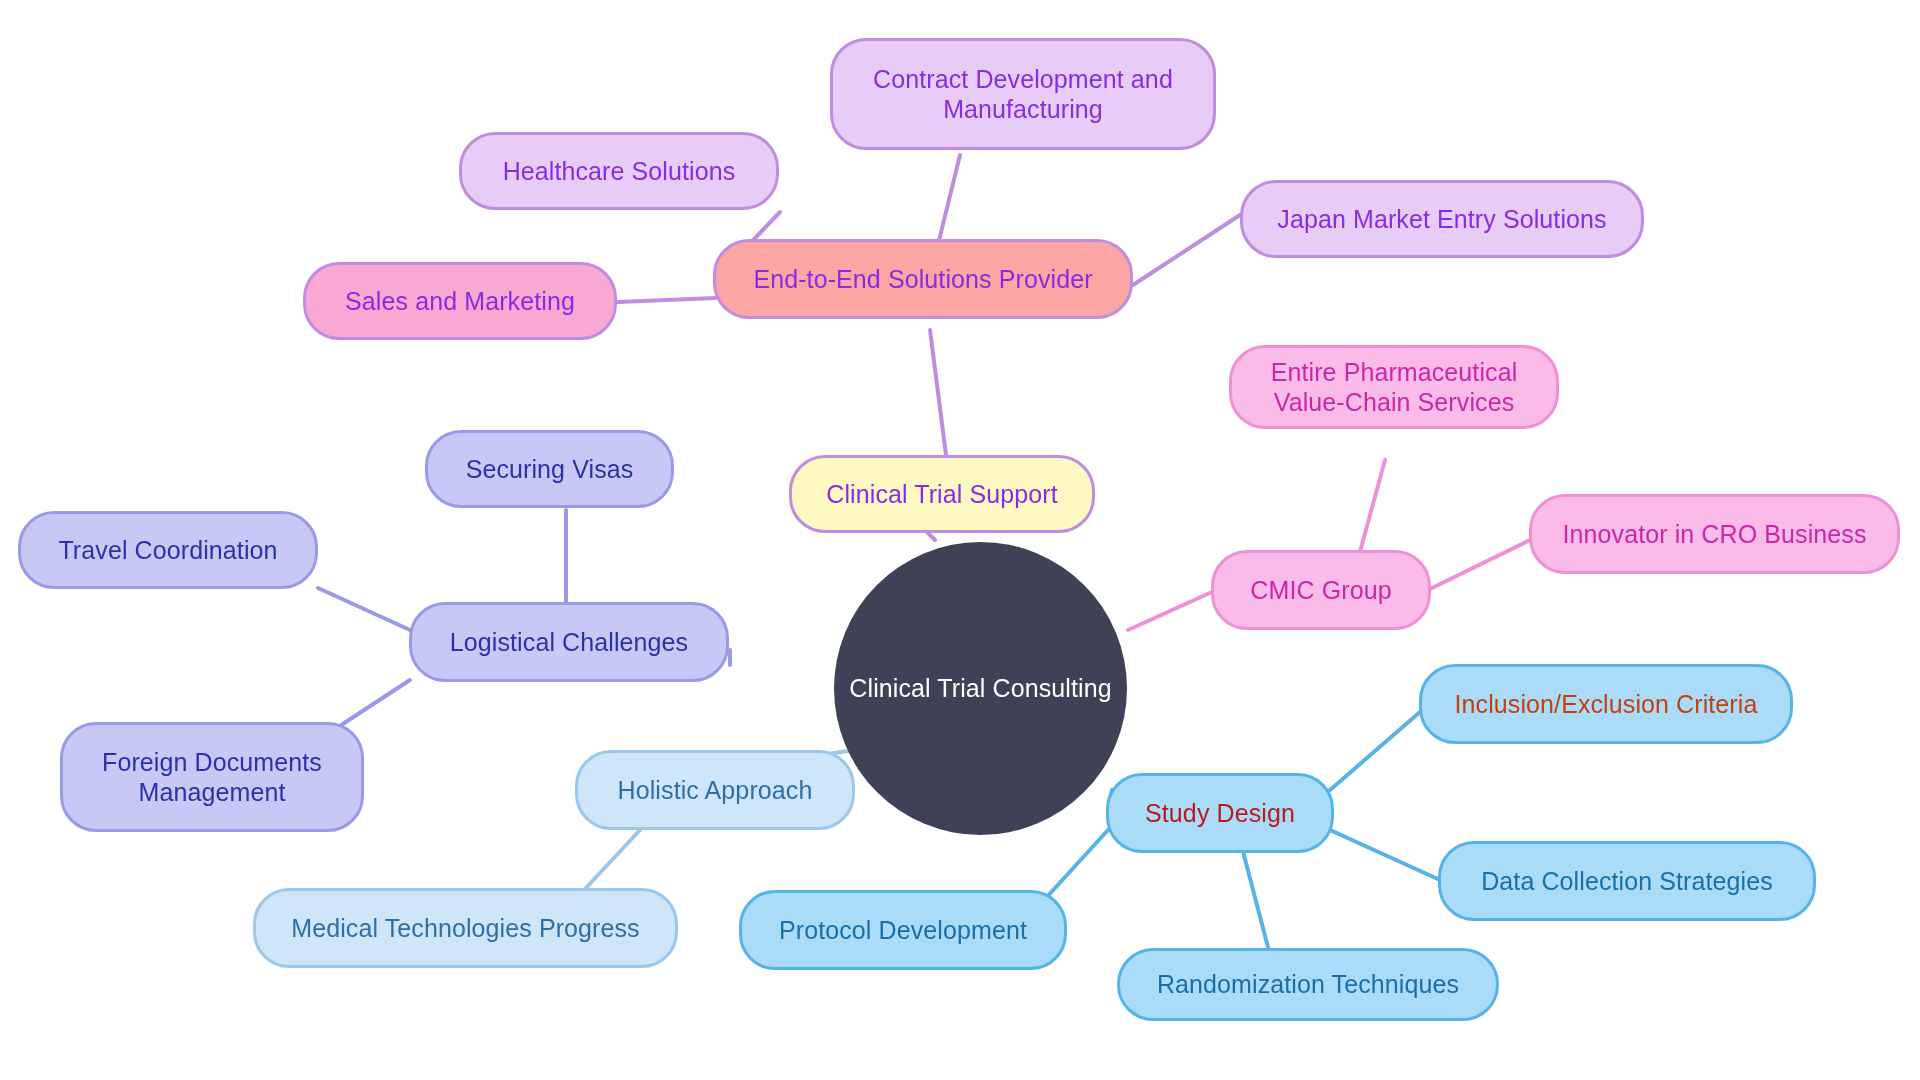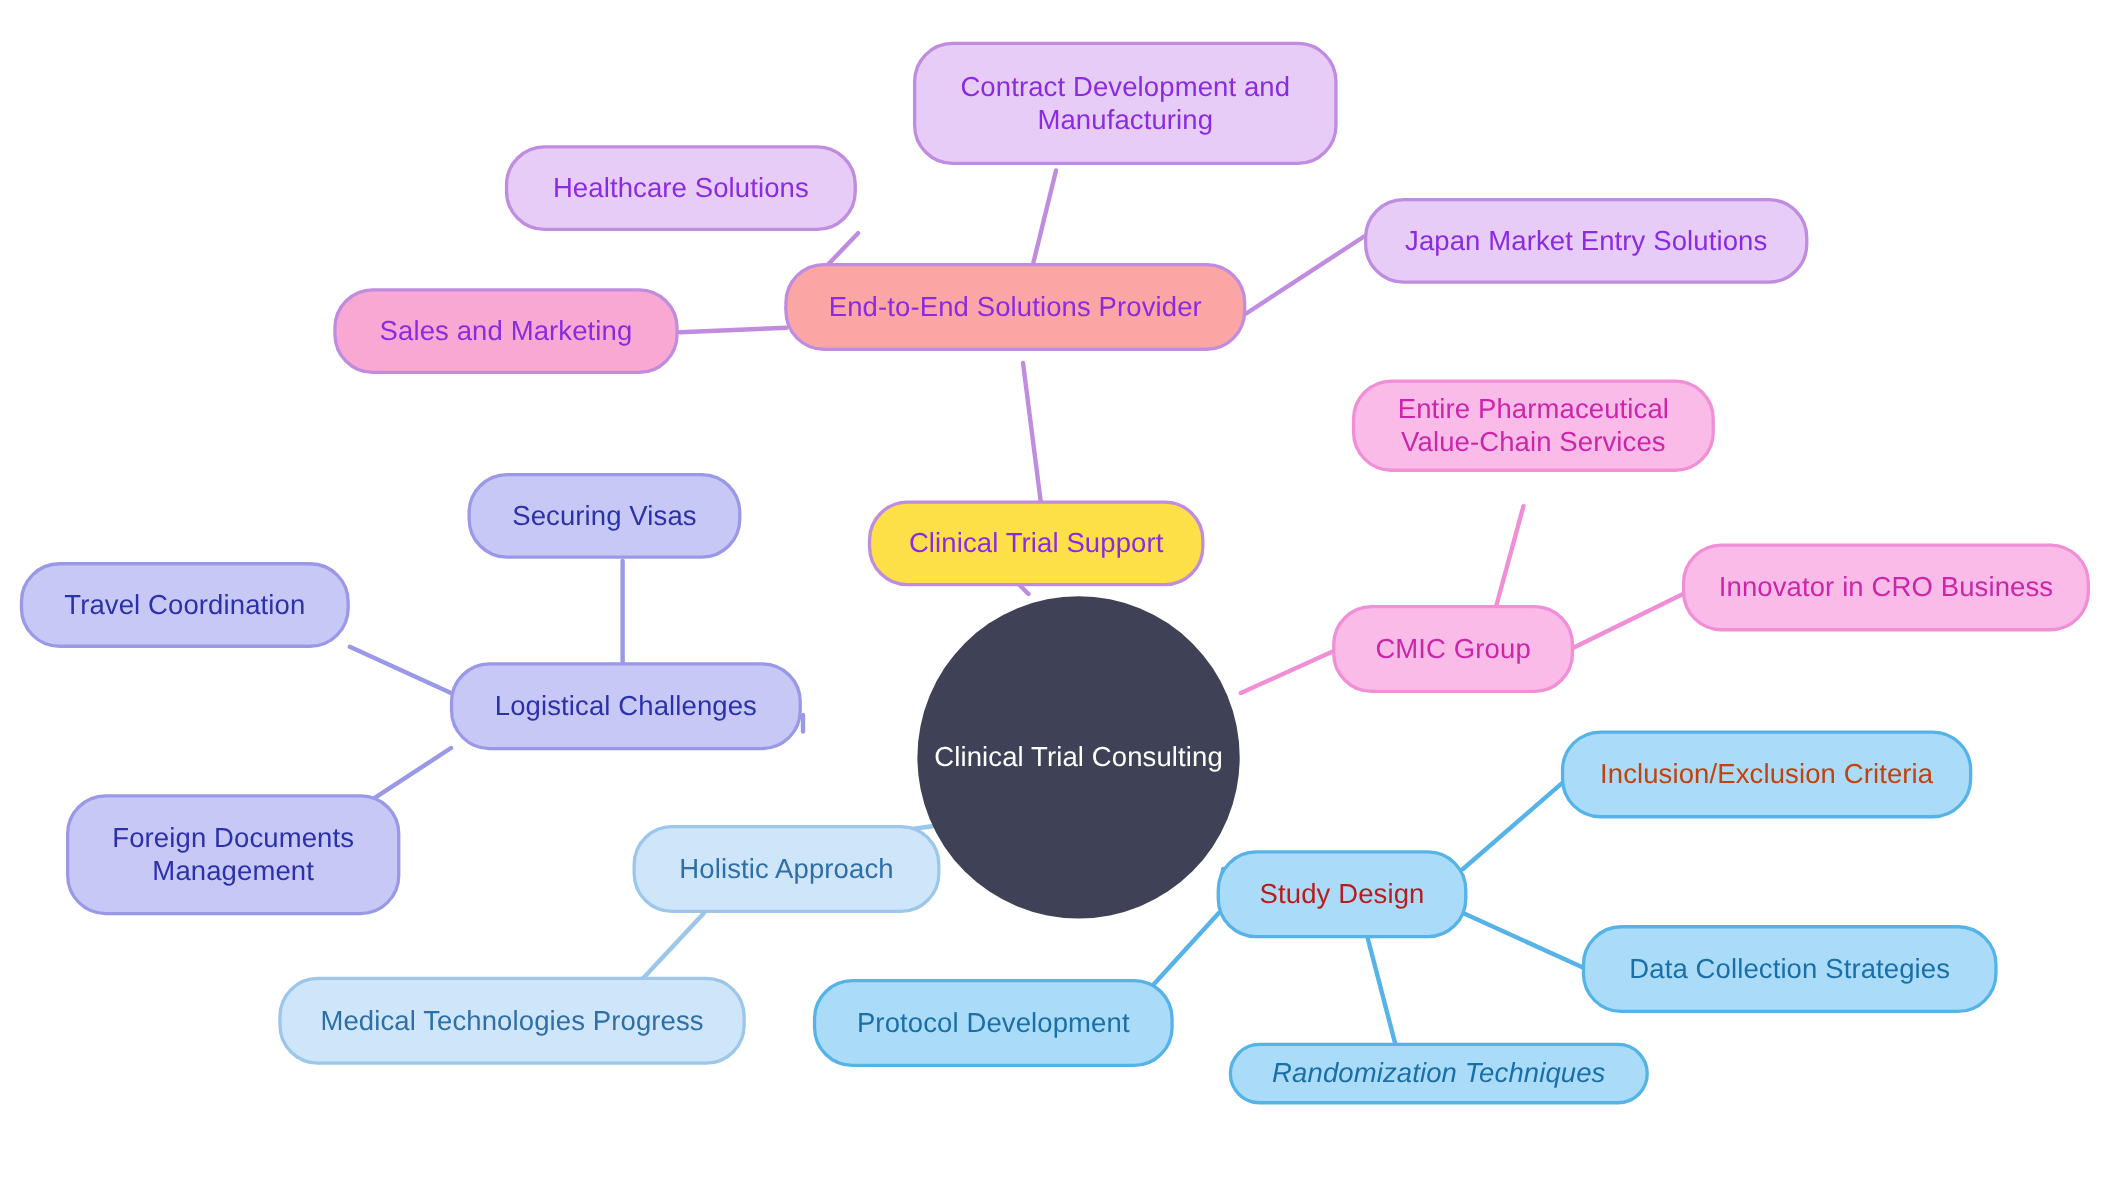--- a/index.html
+++ b/index.html
@@ -116,21 +116,21 @@
   </div>
 
   <div class="node node-box" style="left:303px; top:262px; width:314px; height:78px; background:#f9a8d4; border-color:#c08ce0; color:#8a2be2;">
     <span>Sales and Marketing</span>
   </div>
 
   <div class="node node-box" style="left:713px; top:239px; width:420px; height:80px; background:#fca5a5; border-color:#c08ce0; color:#8a2be2;">
     <span>End-to-End Solutions Provider</span>
   </div>
 
-  <div class="node node-box" style="left:789px; top:455px; width:306px; height:78px; background:#fde047; border-color:#c08ce0; color:#8a2be2;justify-content:center;">
+  <div class="node node-box" style="left:789px; top:455px; width:306px; height:78px; background:#fef9c3; border-color:#c08ce0; color:#8a2be2;justify-content:center;">
     <span>Clinical Trial Support</span>
   </div>
 
   <div class="node node-box" style="left:1229px; top:345px; width:330px; height:84px; background:#fbbbe9; border-color:#f18fd6; color:#cc26a8;">
     <span>Entire Pharmaceutical
 Value-Chain Services</span>
   </div>
 
   <div class="node node-box" style="left:1211px; top:550px; width:220px; height:80px; background:#fbbbe9; border-color:#f18fd6; color:#cc26a8;">
     <span>CMIC Group</span>
@@ -170,21 +170,21 @@
   </div>
 
   <div class="node node-box" style="left:1419px; top:664px; width:374px; height:80px; background:#aadcfa; border-color:#55b3e8; color:#c2410c;">
     <span>Inclusion/Exclusion Criteria</span>
   </div>
 
   <div class="node node-box" style="left:1438px; top:841px; width:378px; height:80px; background:#aadcfa; border-color:#55b3e8; color:#1a6fa8;">
     <span>Data Collection Strategies</span>
   </div>
 
-  <div class="node node-box" style="left:1117px; top:948px; width:382px; height:56px; background:#aadcfa; border-color:#55b3e8; color:#1a6fa8;font-style:italic;">
+  <div class="node node-box" style="left:1117px; top:948px; width:382px; height:73px; background:#aadcfa; border-color:#55b3e8; color:#1a6fa8;">
     <span>Randomization Techniques</span>
   </div>
 
   <div class="node node-box" style="left:739px; top:890px; width:328px; height:80px; background:#aadcfa; border-color:#55b3e8; color:#1a6fa8;">
     <span>Protocol Development</span>
   </div>
 
 </div>
 
 </body></html>

